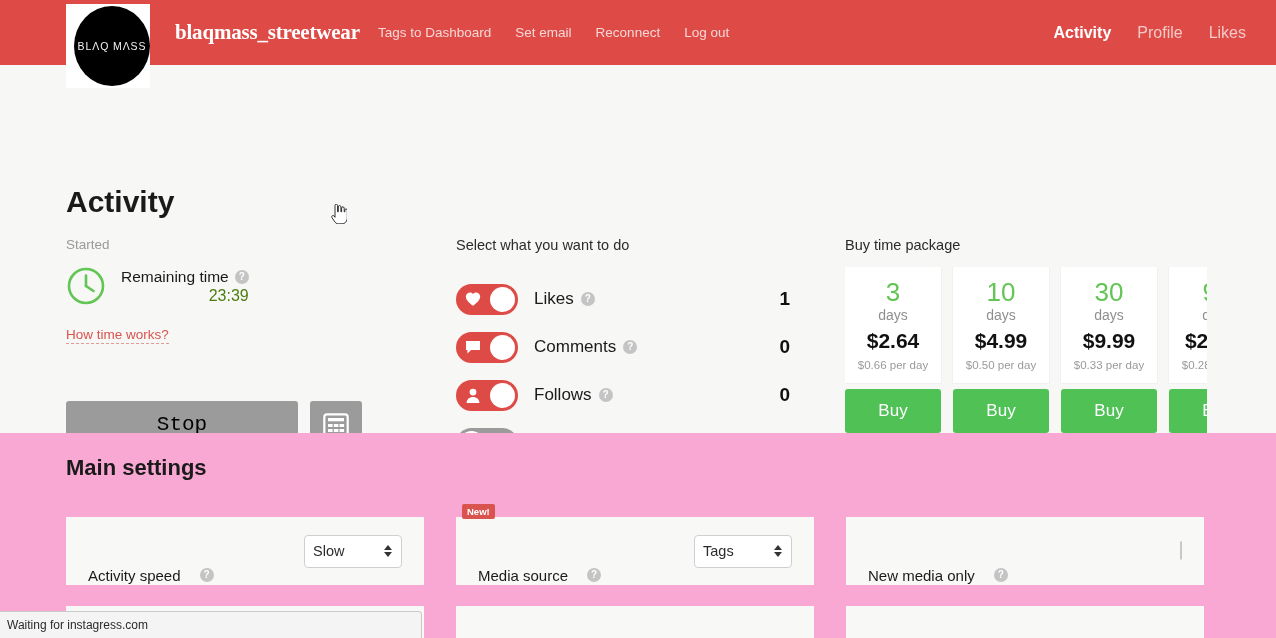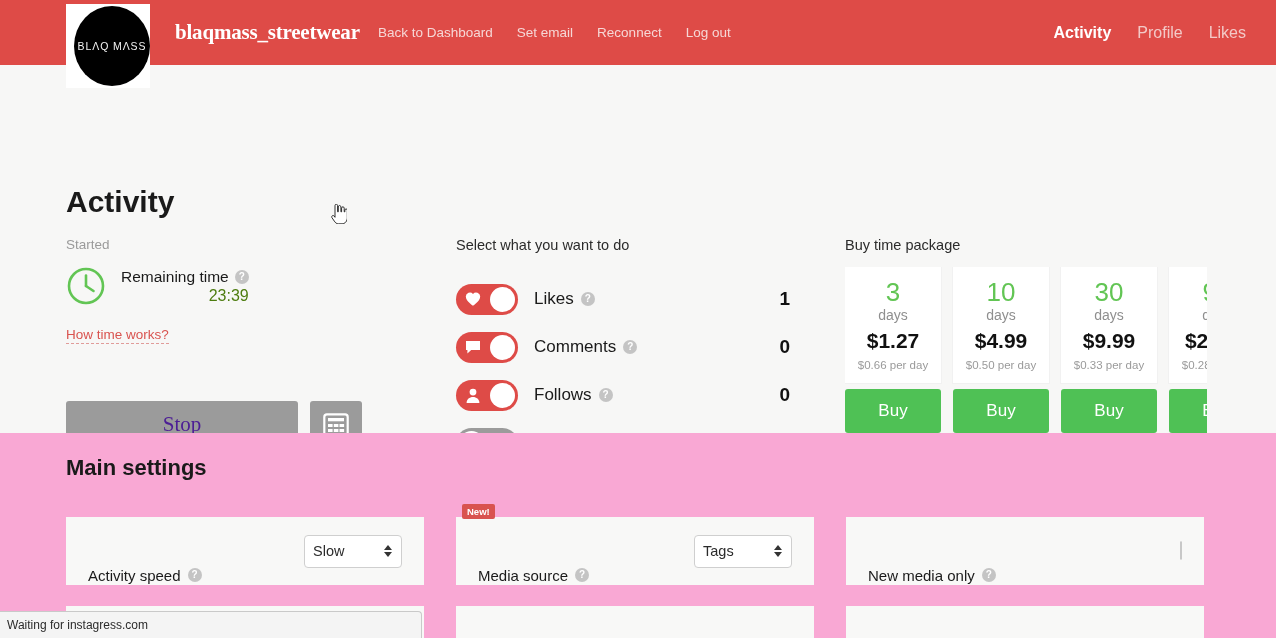--- a/index.html
+++ b/index.html
@@ -125,23 +125,23 @@
     text-decoration: none;
     border-bottom: 1px dashed #e09b99;
     padding-bottom: 1px;
   }
   .link-how-time { position: absolute; left: 66px; top: 262px; }
   .btn-row { position: absolute; left: 66px; top: 336px; display: flex; gap: 12px; }
   .btn-stop {
     width: 232px; height: 47px;
     background: #9b9b9b;
     border: none;
-    color: #4c1d95;
+    color: #000000;
     font-size: 21px;
-    font-family: Liberation Serif, serif;
+    font-family: Liberation Mono, monospace;
     border-radius: 3px;
     cursor: pointer;
   }
   .btn-table {
     width: 52px; height: 47px;
     background: #9b9b9b;
     border: none;
     border-radius: 3px;
     display: flex; align-items: center; justify-content: center;
     cursor: pointer;
@@ -253,21 +253,21 @@
   .setting-panel {
     background: #F8F8F7;
     height: 68px;
     display: flex;
     align-items: center;
     padding: 0 22px;
   }
   .setting-panel.second { margin-top: 21px; height: 68px; }
   .setting-label {
     font-size: 15px; color: #1a1a1a;
-    display: flex; align-items: center; gap: 7px; margin-top: 48px;
+    display: flex; align-items: center; gap: 19px; margin-top: 48px;
   }
   .setting-control { margin-left: auto; }
   .select-box {
     width: 98px; height: 33px;
     background: #ffffff;
     border: 1px solid #cfcfcf;
     border-radius: 4px;
     display: flex; align-items: center;
     padding: 0 8px;
     font-size: 14.5px;
@@ -323,21 +323,21 @@
 
 <div class="header">
   <div class="logo-box">
     <div class="logo-circle">
       <span class="logo-text">BLΛQ MΛSS</span>
     </div>
   </div>
   <div class="brand">blaqmass_streetwear</div>
 
   <div class="nav-left">
-    <a href="#">Back to Dashboard</a>
+    <a href="#">Tags to Dashboard</a>
     <a href="#">Set email</a>
     <a href="#">Reconnect</a>
     <a href="#">Log out</a>
   </div>
 
   <div class="nav-right">
     <a href="#" class="active">Activity</a>
     <a href="#">Profile</a>
     <a href="#">Likes</a>
   </div>
@@ -463,21 +463,21 @@
 
   <div class="col-packages">
     <div class="col-head">Buy time package</div>
 
     <div class="pkg-strip">
 
       <div class="pkg-card">
         <div class="pkg-body">
           <div class="pkg-days-num">3</div>
           <div class="pkg-days-word">days</div>
-          <div class="pkg-price">$1.27</div>
+          <div class="pkg-price">$2.64</div>
           <div class="pkg-perday">$0.66 per day</div>
         </div>
         <button class="pkg-buy">Buy</button>
       </div>
 
       <div class="pkg-card">
         <div class="pkg-body">
           <div class="pkg-days-num">10</div>
           <div class="pkg-days-word">days</div>
           <div class="pkg-price">$4.99</div>

